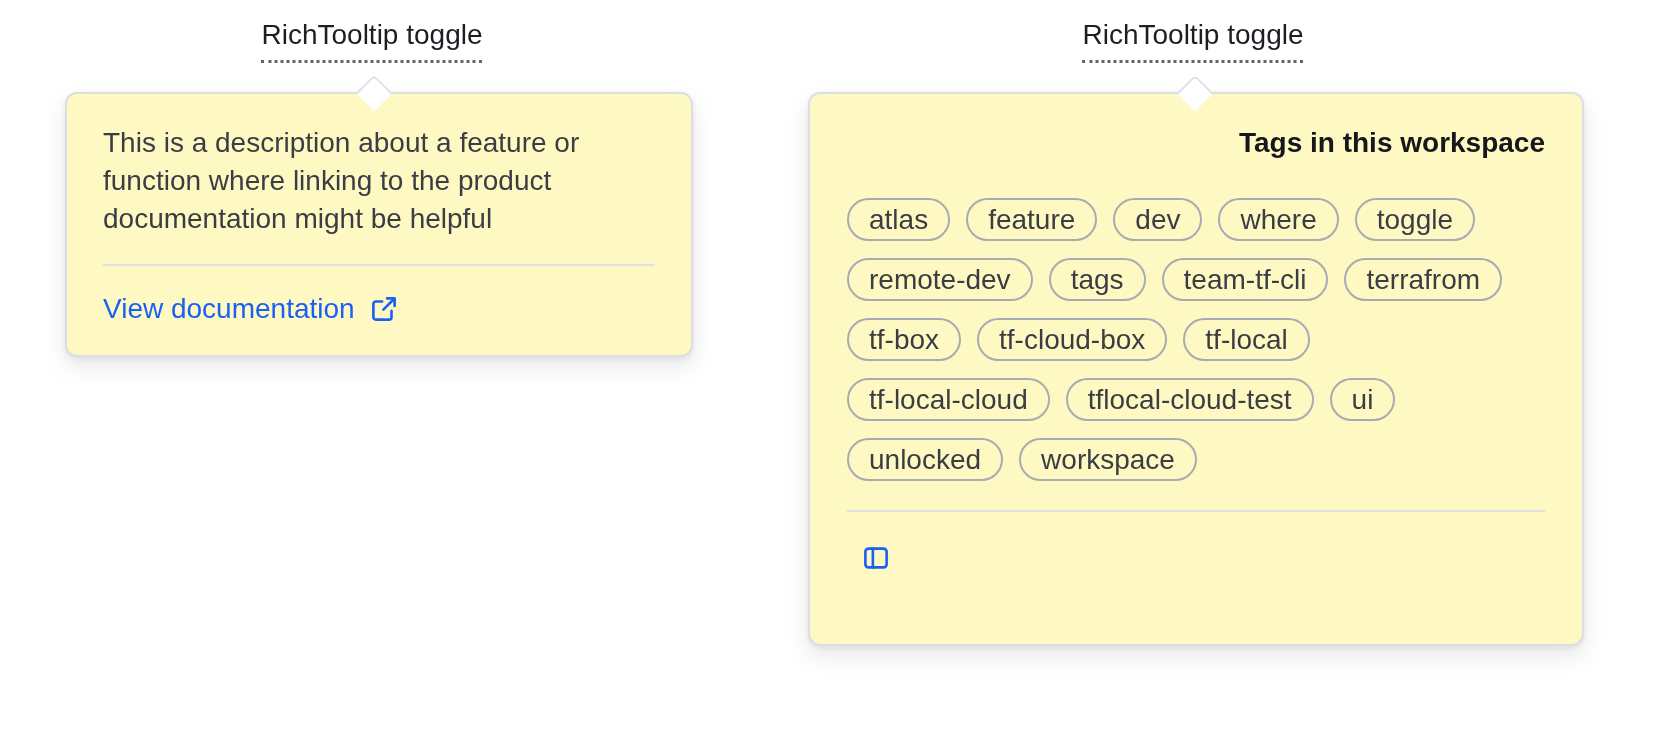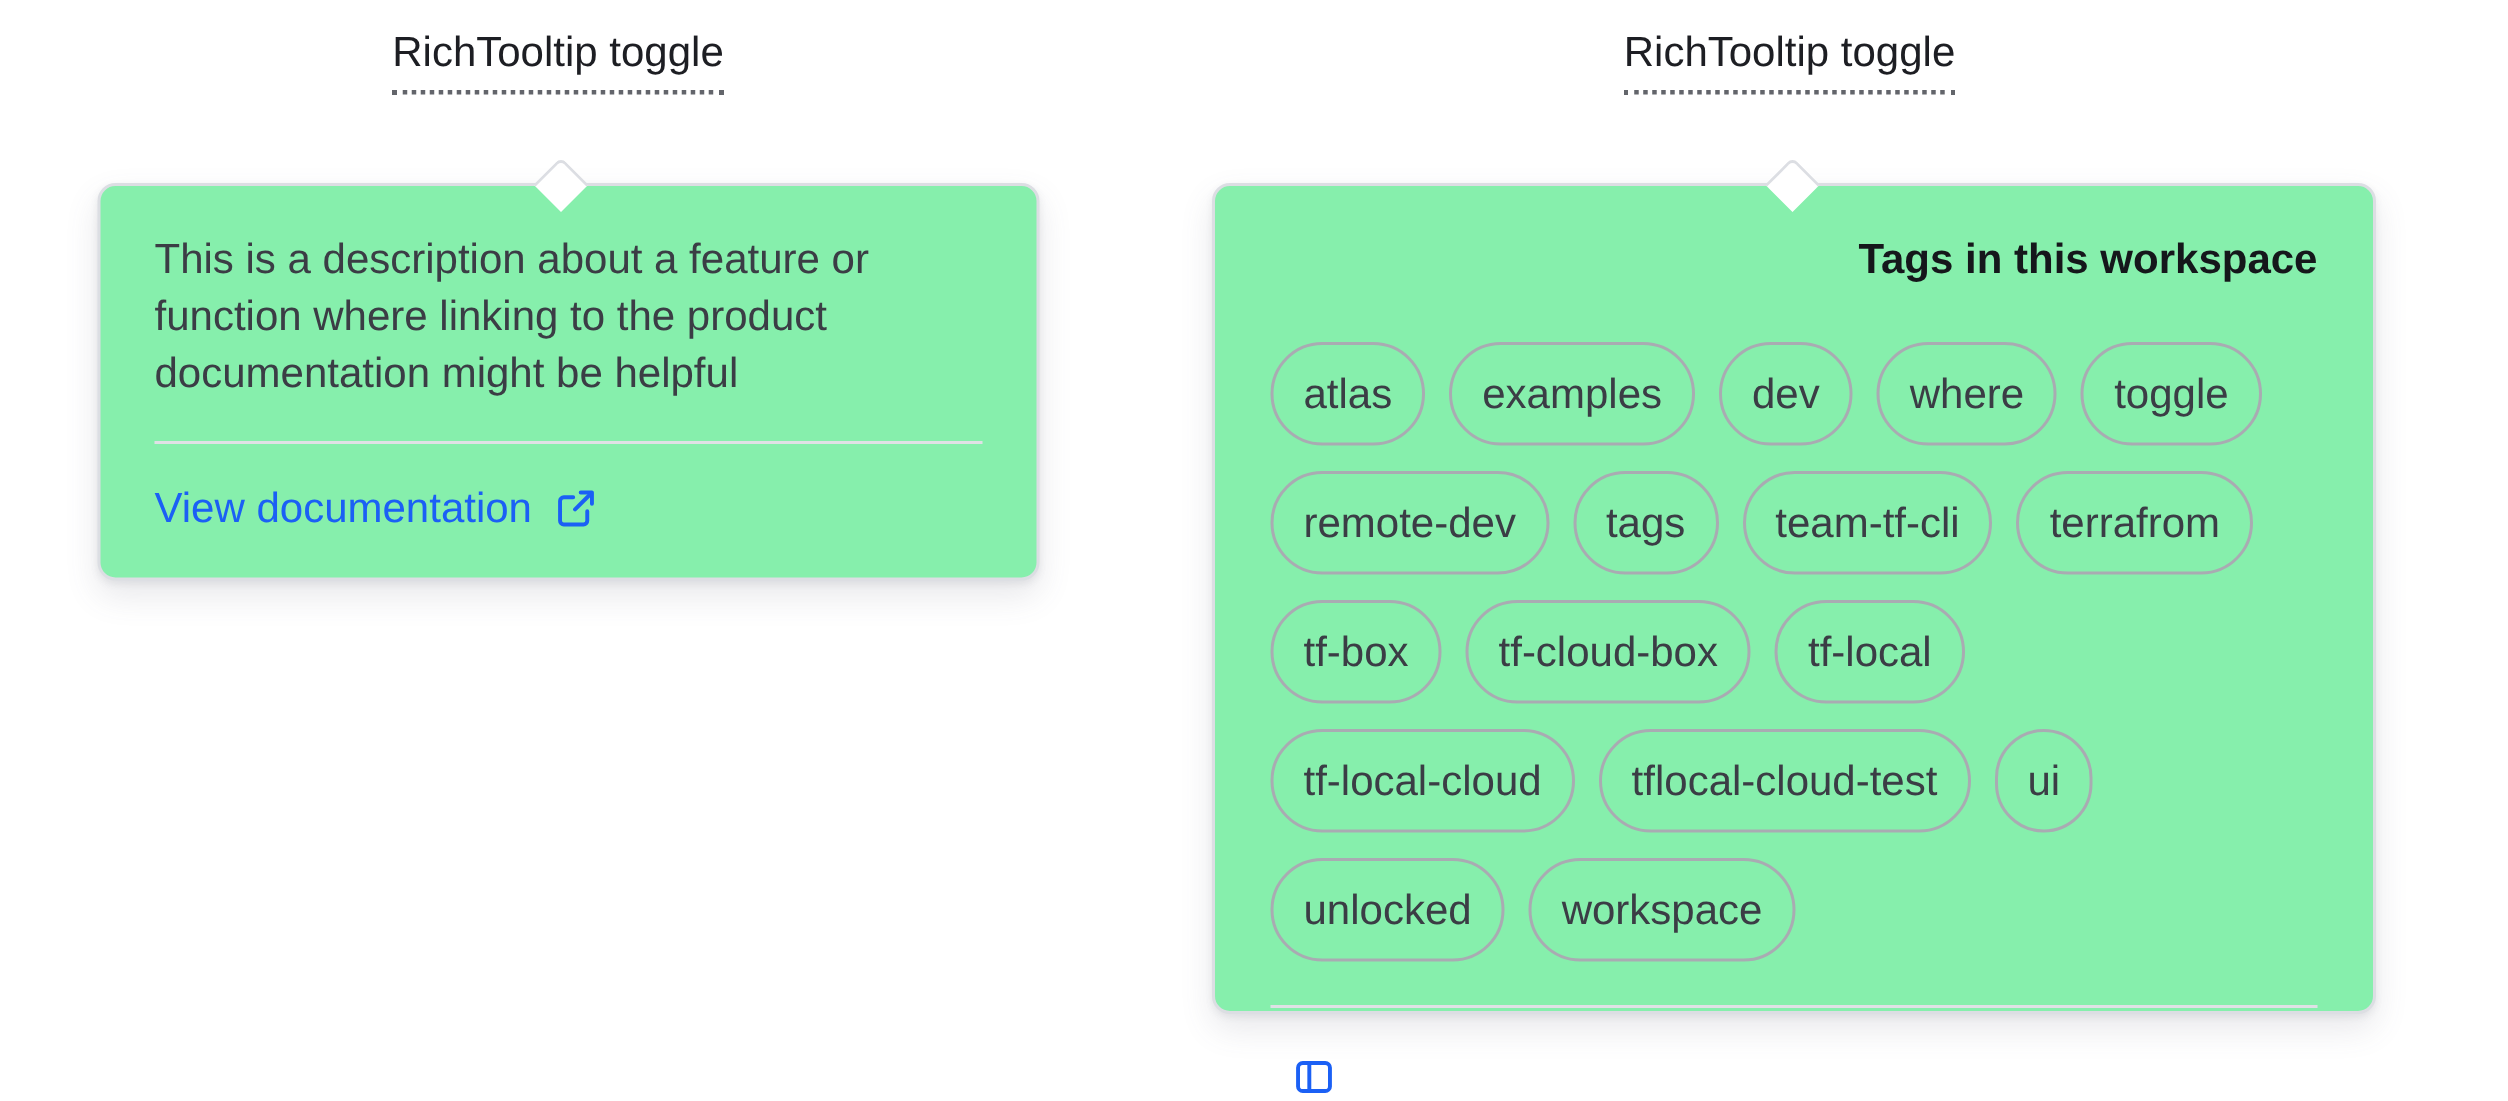--- a/index.html
+++ b/index.html
@@ -32,25 +32,24 @@
     background:transparent;border-top:none;border-left:none;border-right:none;
     font-family:"Liberation Sans",sans-serif;
     white-space:nowrap;
     text-align:right;
   }
   .toggle-left{left:372px;}
   .toggle-right{left:1193px;}
   
   .tooltip{
     position:absolute;
-    background:#86efac;
+    background:#fef9c3;
     border:2px solid var(--box_border);
     border-radius:12px;
     box-shadow:0 10px 22px rgba(90,95,110,0.14),0 2px 5px rgba(90,95,110,0.10);
-    margin-top:30px;
   }
   .tooltip-left{
     left:65px;top:92px;width:628px;height:265px;
     padding:30px 36px 0 36px;
   }
   .tooltip-right{
     left:808px;top:92px;width:776px;height:554px;
     padding:30px 37px 0 37px;
   }
   .arrow{
@@ -94,21 +93,21 @@
   }
   .tags-container{
     margin-top:36px;
     display:flex;flex-direction:column;gap:17px;
   }
   .tag-row{display:flex;gap:16px;}
   .tag-pill{
     display:inline-block;
     border:2px solid var(--pill_border);
     border-radius:999px;
-    padding:16px 20px;
+    padding:3px 20px;
     font-size:28px;line-height:33px;
     color:var(--text_primary);
     white-space:nowrap;
   }
 </style>
 </head>
 <body>
 
 <div class="canvas">
 
@@ -131,21 +130,21 @@
   </div>
 
   <button class="toggle toggle-right">RichTooltip toggle</button>
 
   <div class="tooltip tooltip-right">
     <div class="arrow arrow-right"></div>
     <div class="tags-heading">Tags in this workspace</div>
     <div class="tags-container">
         <div class="tag-row">
           <span class="tag-pill">atlas</span>
-          <span class="tag-pill">examples</span>
+          <span class="tag-pill">feature</span>
           <span class="tag-pill">dev</span>
           <span class="tag-pill">where</span>
           <span class="tag-pill">toggle</span>
         </div>
         <div class="tag-row">
           <span class="tag-pill">remote-dev</span>
           <span class="tag-pill">tags</span>
           <span class="tag-pill">team-tf-cli</span>
           <span class="tag-pill">terrafrom</span>
         </div>

